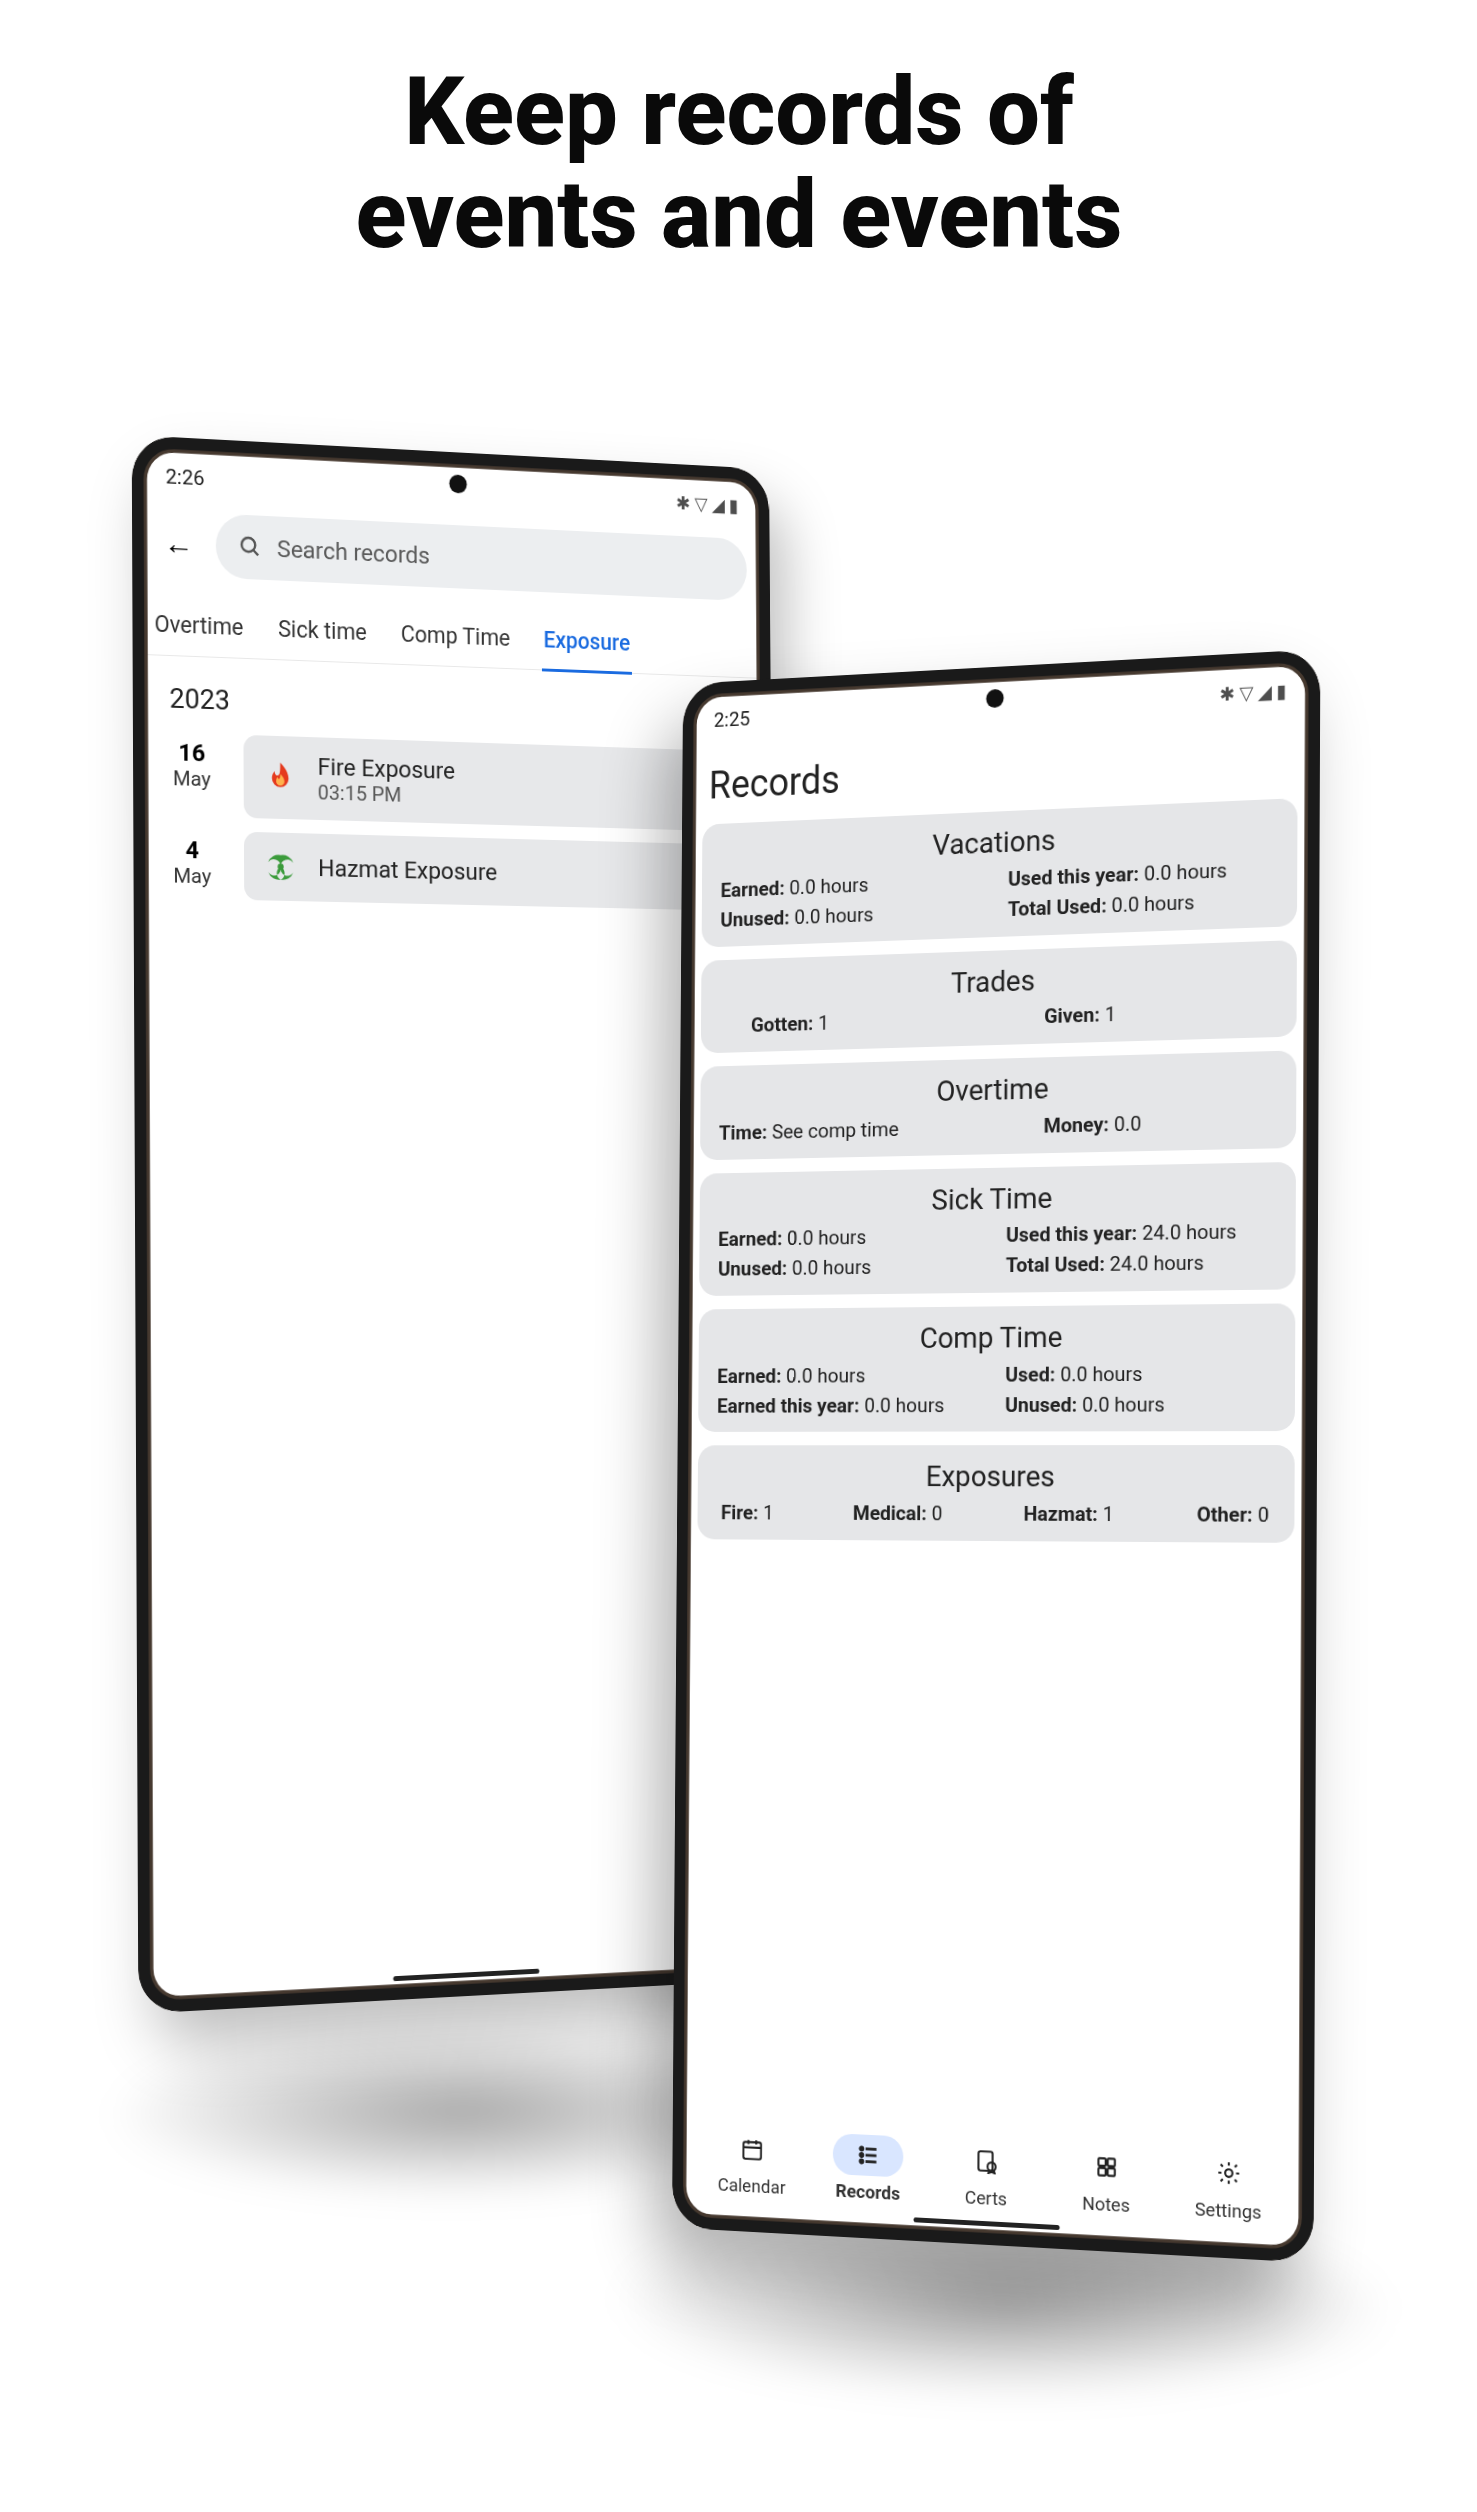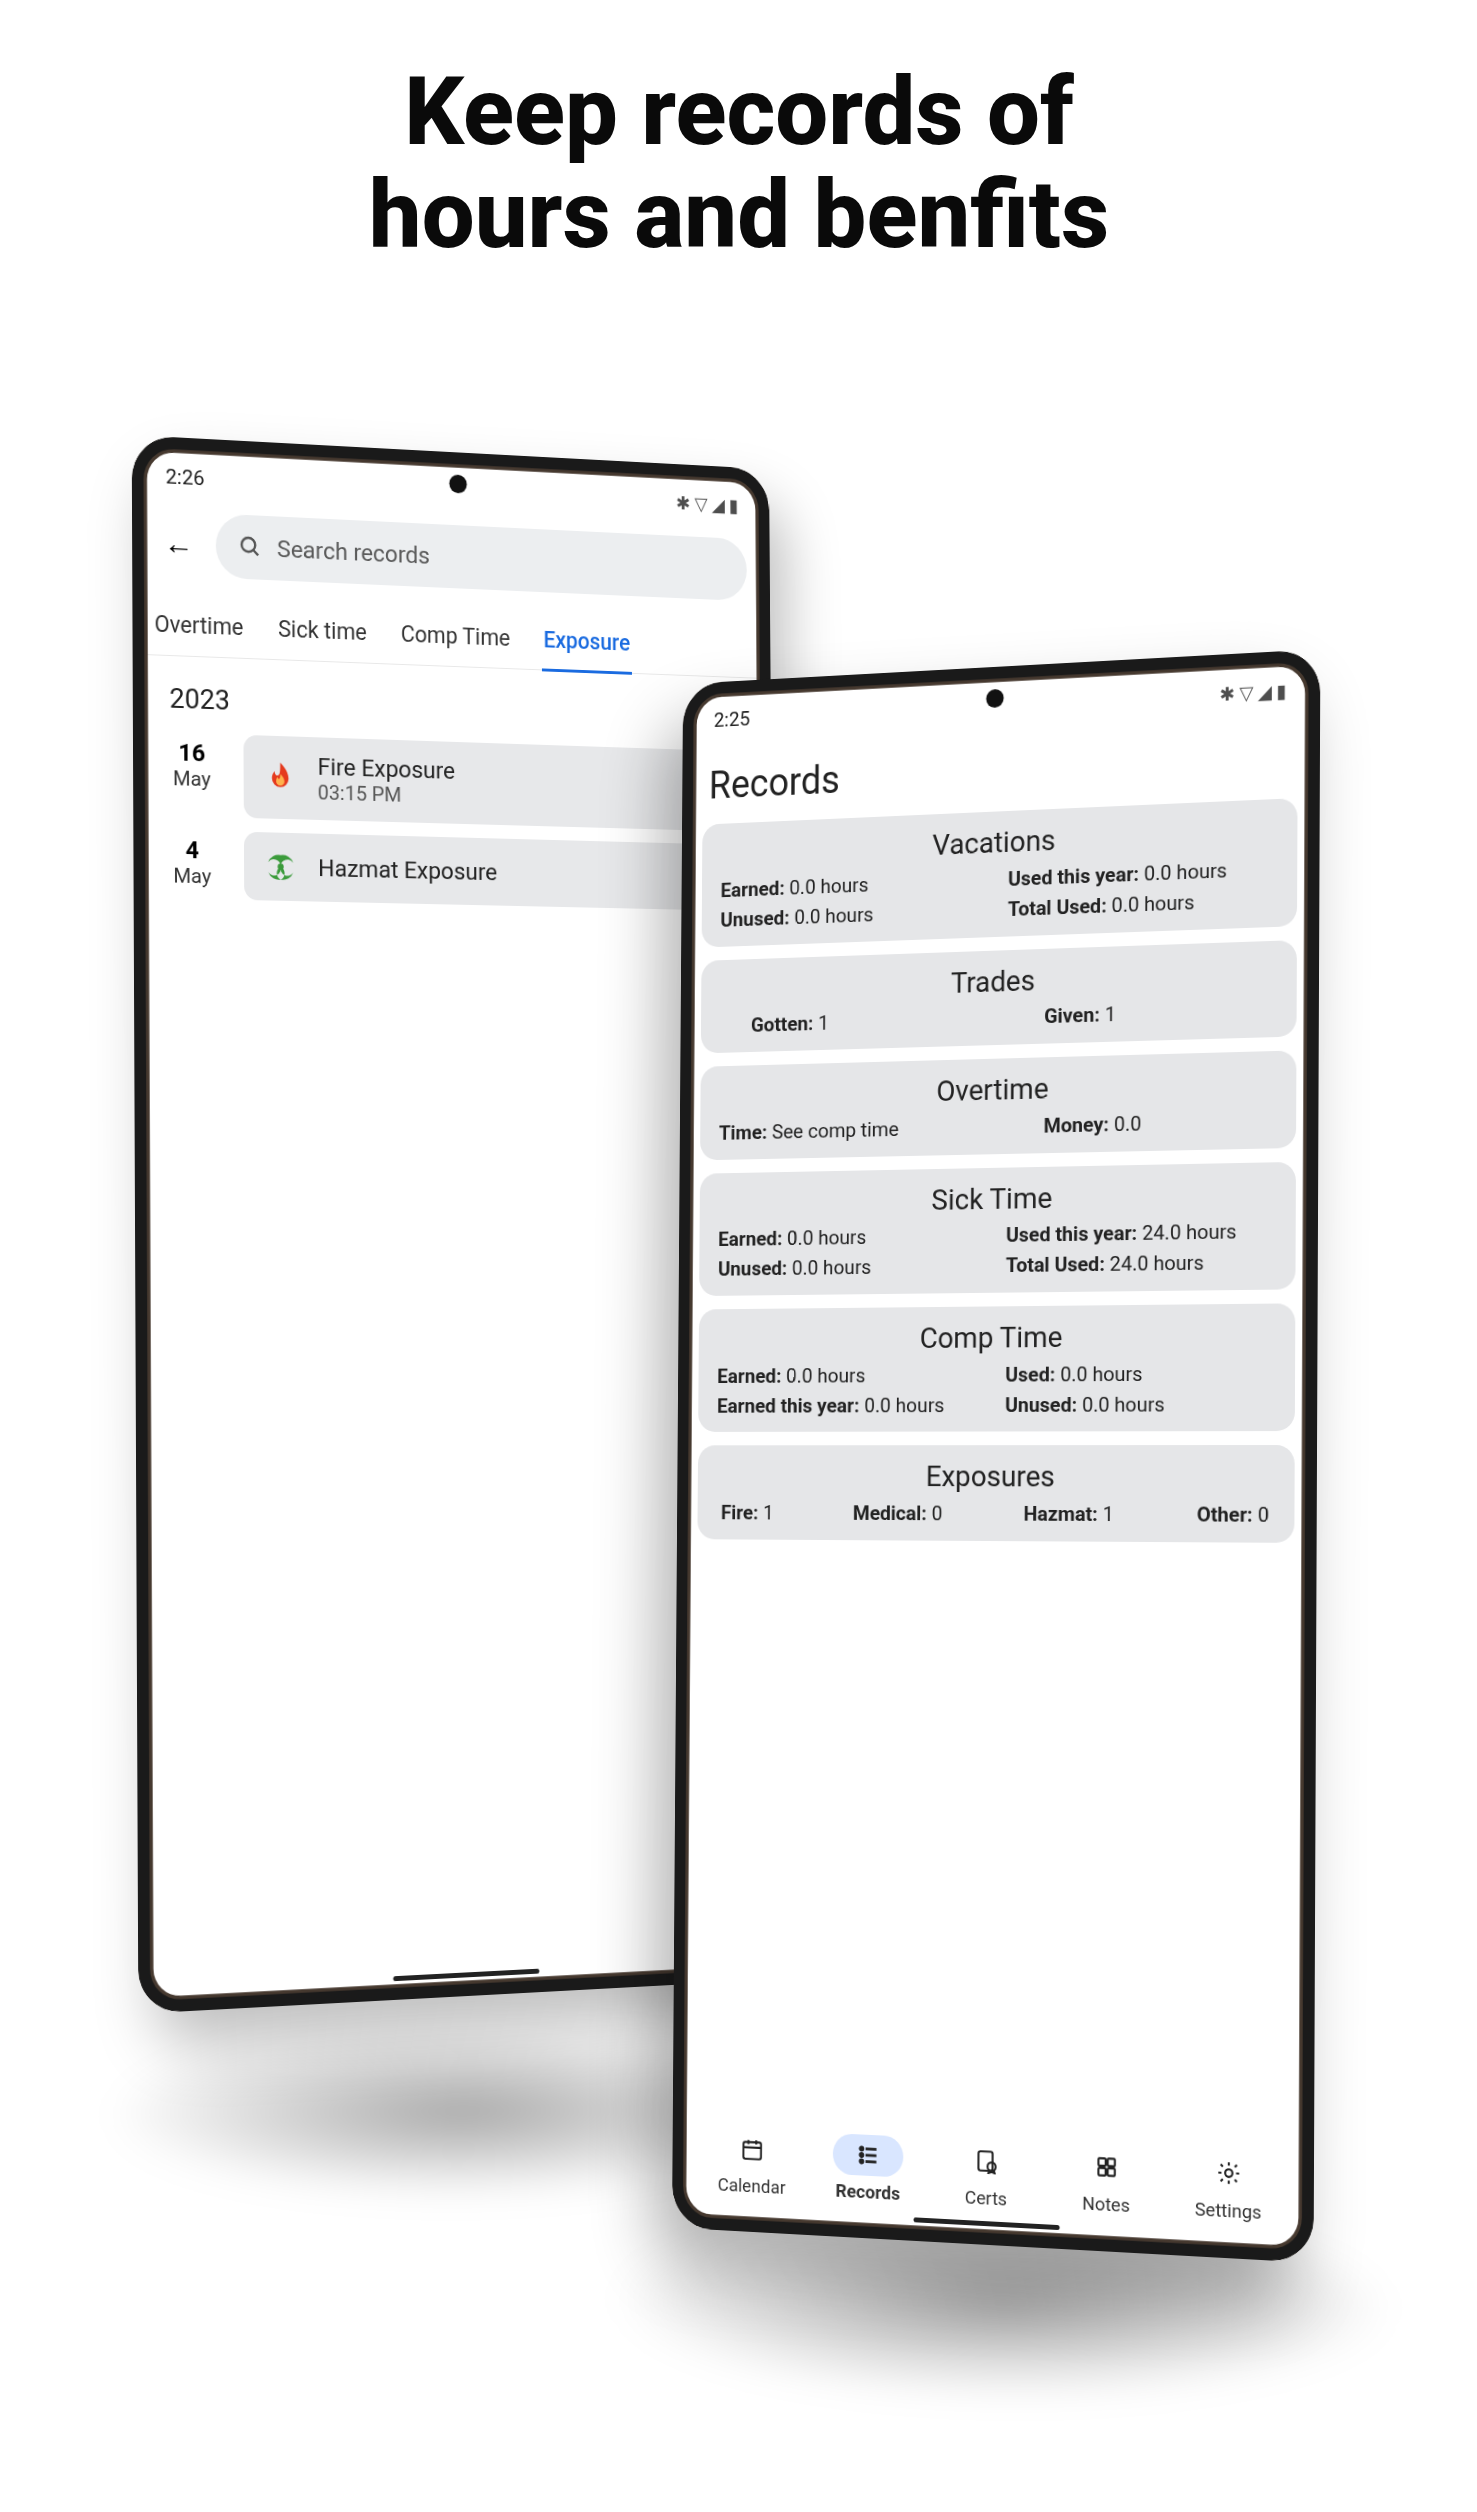--- a/index.html
+++ b/index.html
@@ -215,21 +215,21 @@
   .nav-item.active .pill { background: #d9e6ff; }
   .nav-item.active { font-weight: 700; }
 
   svg { display:block; }
 </style>
 </head>
 <body>
 
 <div class="headline">
   <div>Keep records of</div>
-  <div>hours and benfits</div>
+  <div>events and events</div>
 </div>
 
 <div id="phone1-shadow" class="shadow"></div>
 <div id="phone2-shadow" class="shadow"></div>
 
 <div id="phone1" class="phone">
   <div class="camera-dot"></div>
 
   <div class="status-bar">
     <span>2:26</span>

